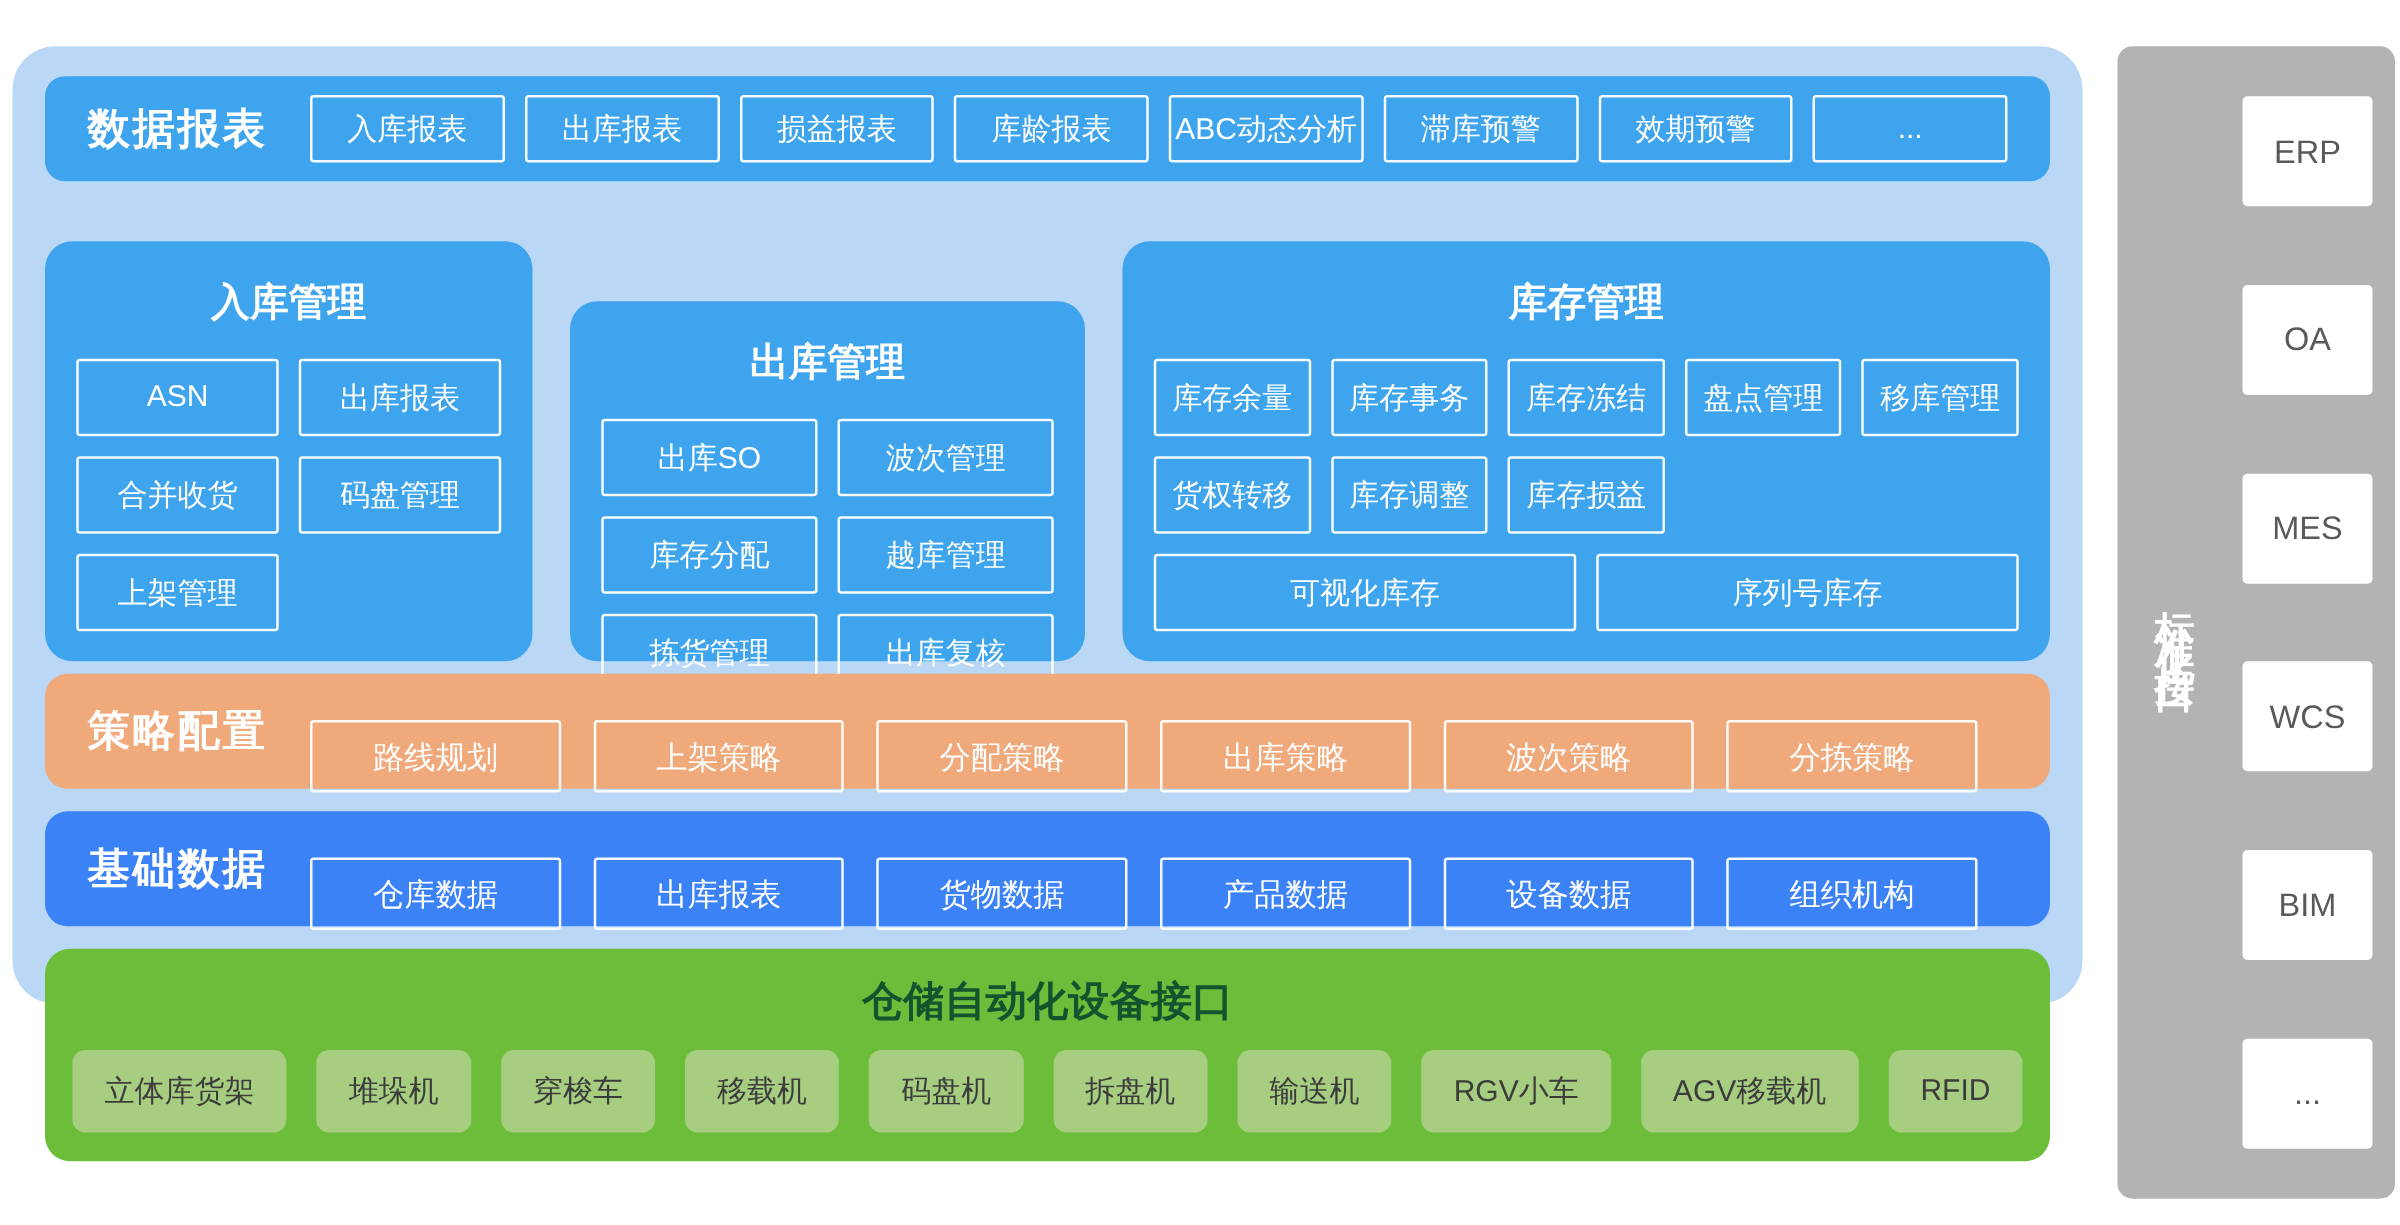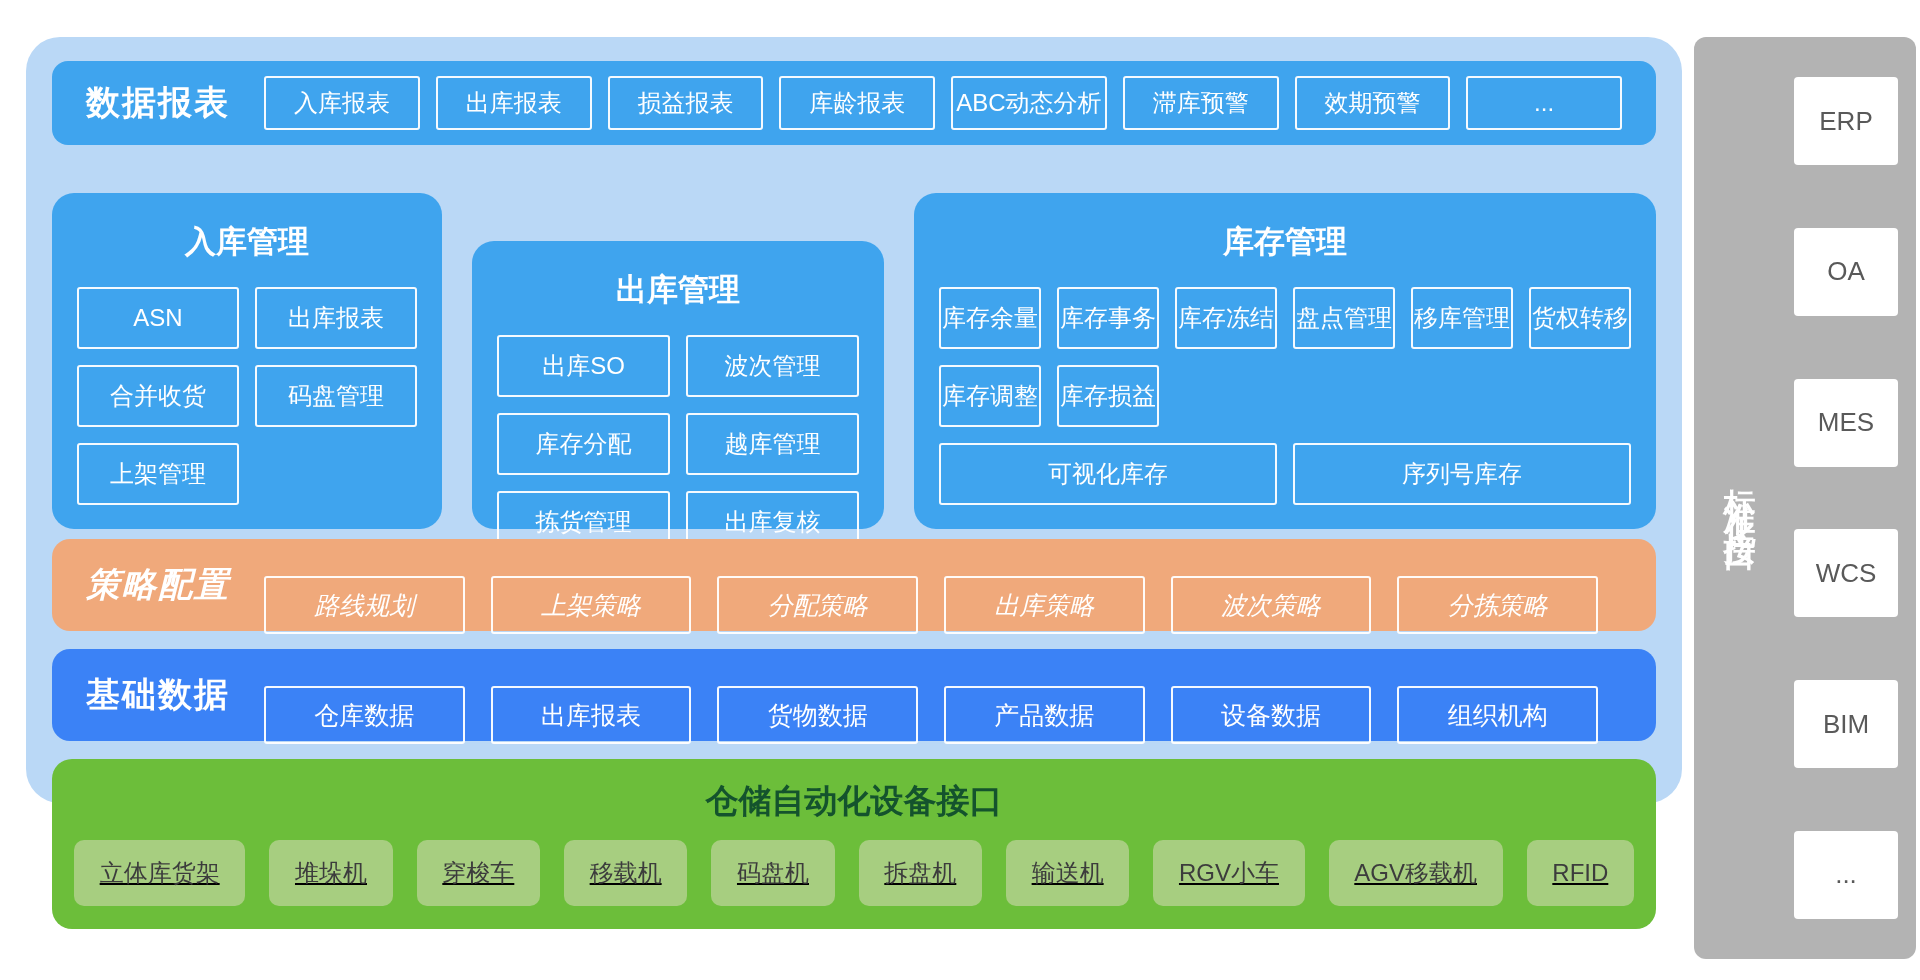--- a/index.html
+++ b/index.html
@@ -1,60 +1,60 @@
 <!DOCTYPE html>
 <html><head>
 <meta charset="utf-8">
 <style>
   * { margin:0; padding:0; box-sizing:border-box; }
   html,body { background:#ffffff; }
   body { font-family:"Liberation Sans","DejaVu Sans",sans-serif; }
   .stage { position:relative; width:1920px; height:980px; background:#ffffff; overflow:hidden; }
 
   
-  .main { position:absolute; left:26px; top:37px; width:1656px; height:766px;
+  .main { position:absolute; left:10px; top:37px; width:1656px; height:766px;
           background:#BAD8F6; border-radius:34px; padding:24px 26px 26px;
           display:flex; flex-direction:column; }
 
   
   .bar { display:flex; align-items:center; border-radius:16px; flex:none; }
   .bar-title { flex:none; width:212px; text-align:center; color:#fff;
                font-size:34px; font-weight:bold; letter-spacing:2px; }
   .bar-items { flex:1 1 auto; display:flex; align-items:center; gap:16px; padding-right:34px; }
 
   .chip { border:2px solid rgba(255,255,255,.95); border-radius:3px; color:#fff;
           font-size:24px; display:flex; align-items:center; justify-content:center;
           white-space:nowrap; }
 
   .bar.blue   { background:#3FA4EE; height:84px; }
   .bar.blue   .chip { flex:1; height:54px; }
 
-  .bar.peach  { background:#F0A97B; height:92px; margin-bottom:18px; border-radius:18px;font-style:italic; }
+  .bar.peach  { background:#F0A97B; height:92px; margin-bottom:18px; border-radius:18px; }
   .bar.orange { background:#3b82f6; height:92px; margin-bottom:18px; border-radius:18px; }
   .bar.peach .bar-items, .bar.orange .bar-items { gap:26px; padding-right:58px;margin-top:40px; }
   .bar.peach .chip, .bar.orange .chip { flex:1; height:58px; font-size:25px; }
 
   
   .panels { display:flex; gap:30px; margin:48px 0 10px; height:336px; flex:none; }
   .panel { background:#3FA4EE; border-radius:22px; padding:20px 25px 0; }
   .panel.p1 { width:390px; flex:none; }
   .panel.p2 { width:412px; flex:none;margin-top:48px; }
   .panel.p3 { flex:1; }
   .panel-title { text-align:center; color:#fff; font-size:31px; font-weight:bold; margin:8px 0 24px; }
   .grid { display:grid; gap:16px; }
   .grid .chip { height:62px; }
   .cols2 { grid-template-columns:repeat(2,1fr); }
-  .cols4 { grid-template-columns:repeat(6,1fr); }
+  .cols4 { grid-template-columns:repeat(5,1fr); }
   .wide2 { grid-template-columns:repeat(2,1fr); margin-top:16px; }
 
   
   .green { background:#6CBE3A; border-radius:20px; height:170px; flex:none;
            padding:12px 22px 0; display:flex; flex-direction:column; }
   .green-title { text-align:center; color:#14532d; font-size:33px; font-weight:bold; margin:8px 0 16px; }
-  .device-row { display:flex; gap:24px;text-decoration:underline; }
+  .device-row { display:flex; gap:24px; }
   .device-chip { background:#A7CE80; border-radius:10px; color:#3C3C3C; font-size:24px;
                  flex:1 1 auto; height:66px; padding:0 18px; white-space:nowrap;
                  display:flex; align-items:center; justify-content:center; }
 
   
   .sidebar { position:absolute; left:1694px; top:37px; width:222px; height:922px;
              background:#B3B3B3; border-radius:12px; display:flex; }
   .sidebar-title-wrap { flex:none; width:92px; display:flex; align-items:center; justify-content:center; }
   .sidebar-title { writing-mode:vertical-rl; text-orientation:upright; color:#fff;
                    font-size:32px; font-weight:bold; letter-spacing:14px; }

